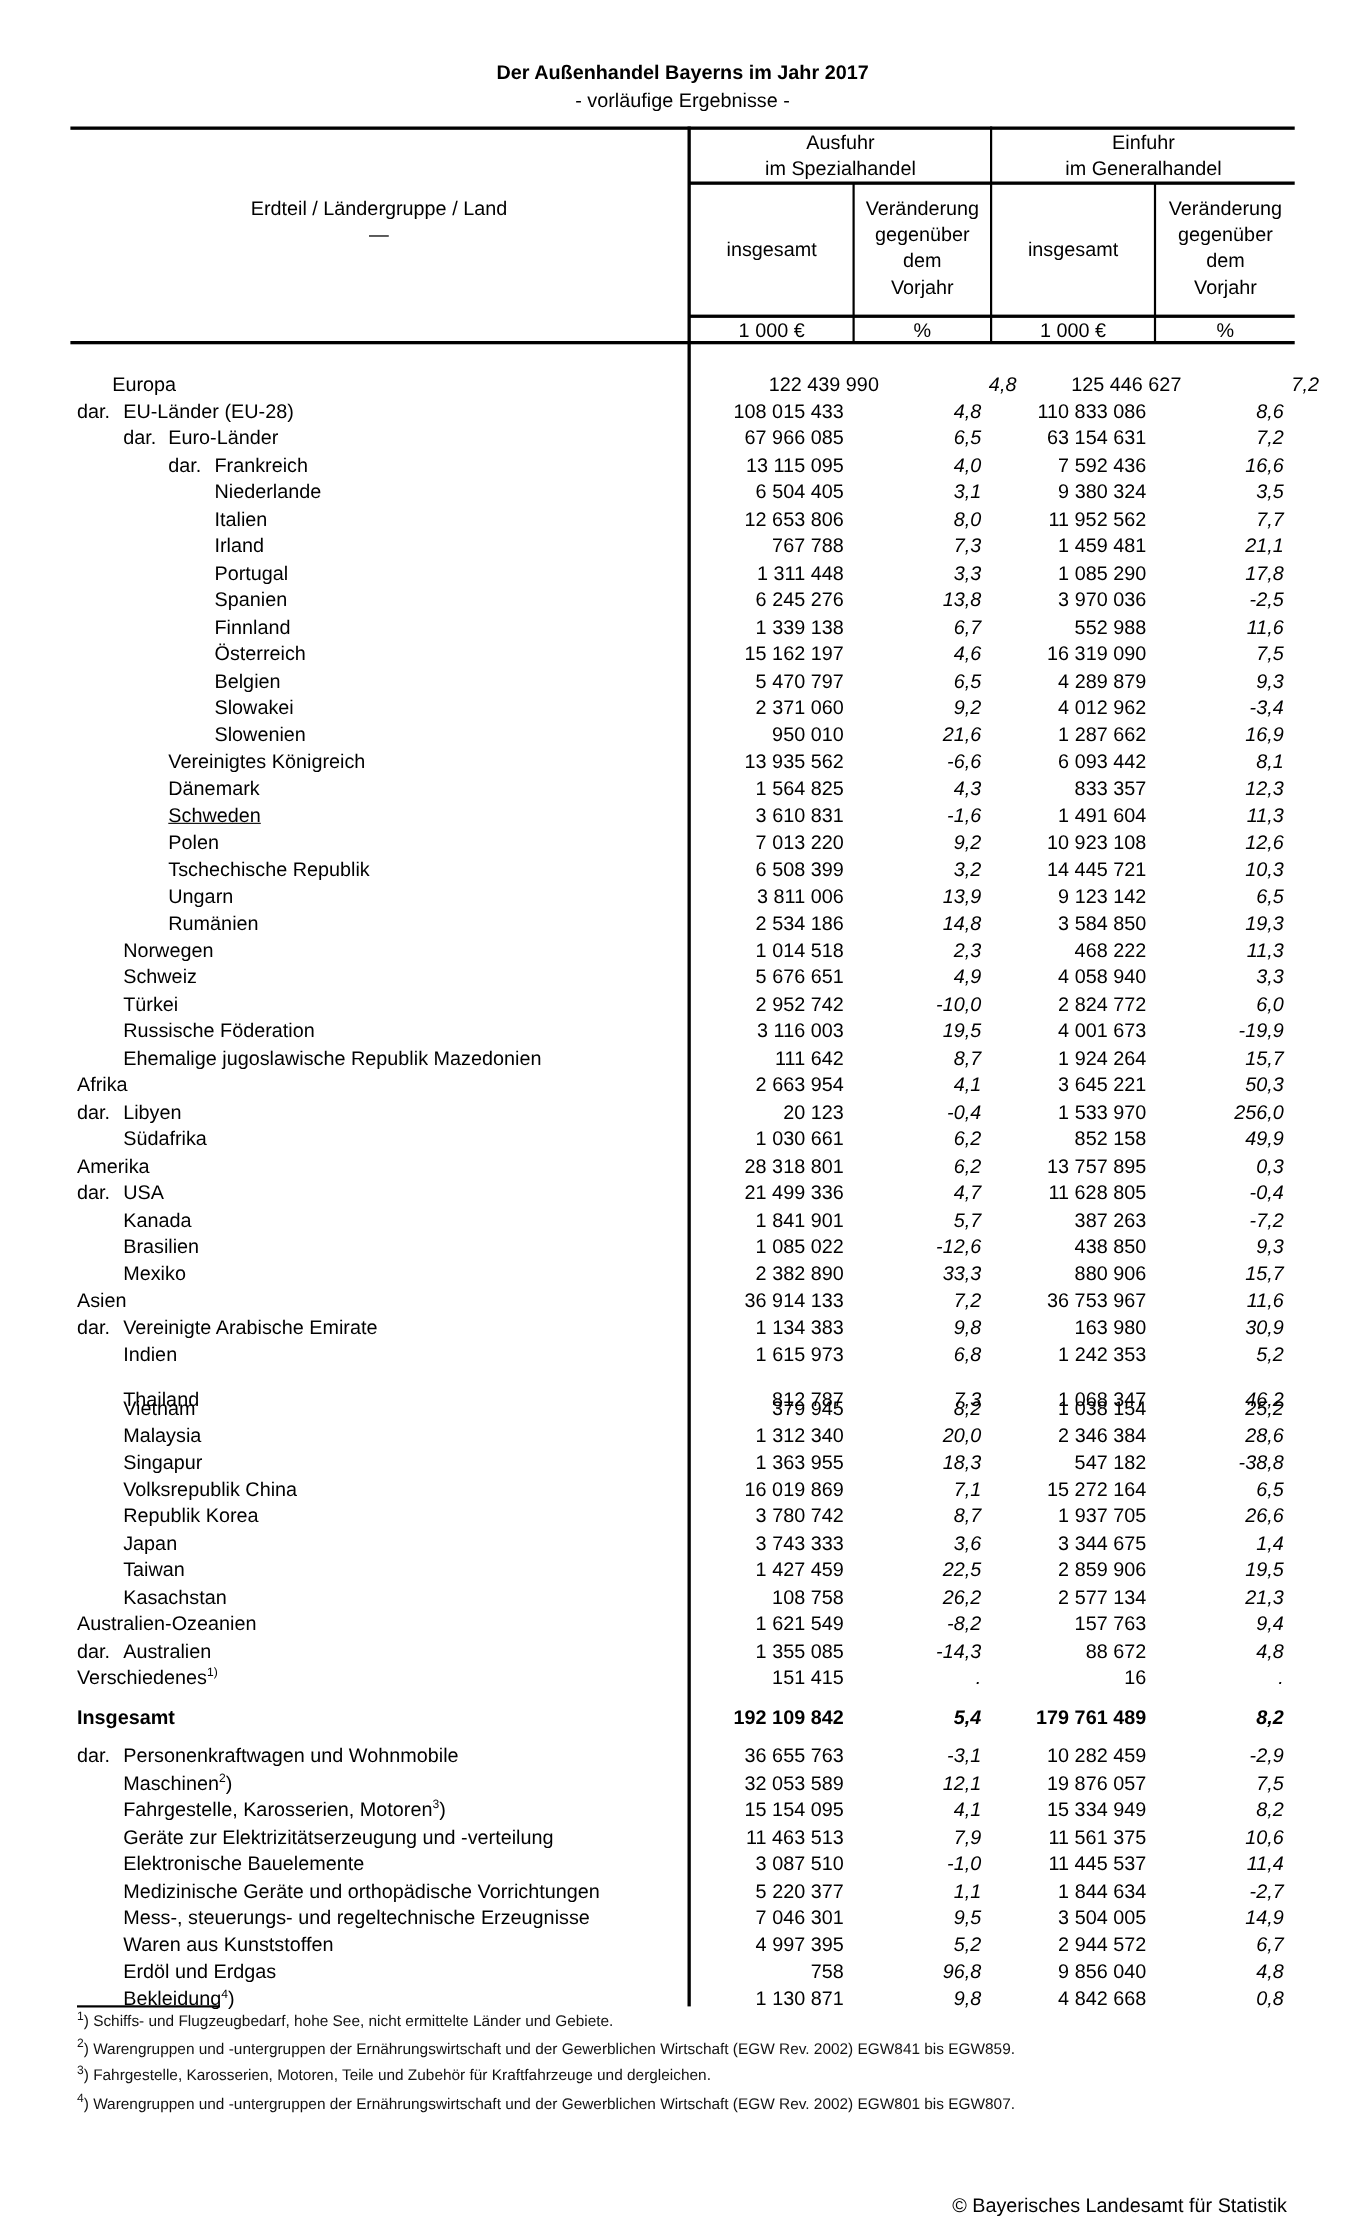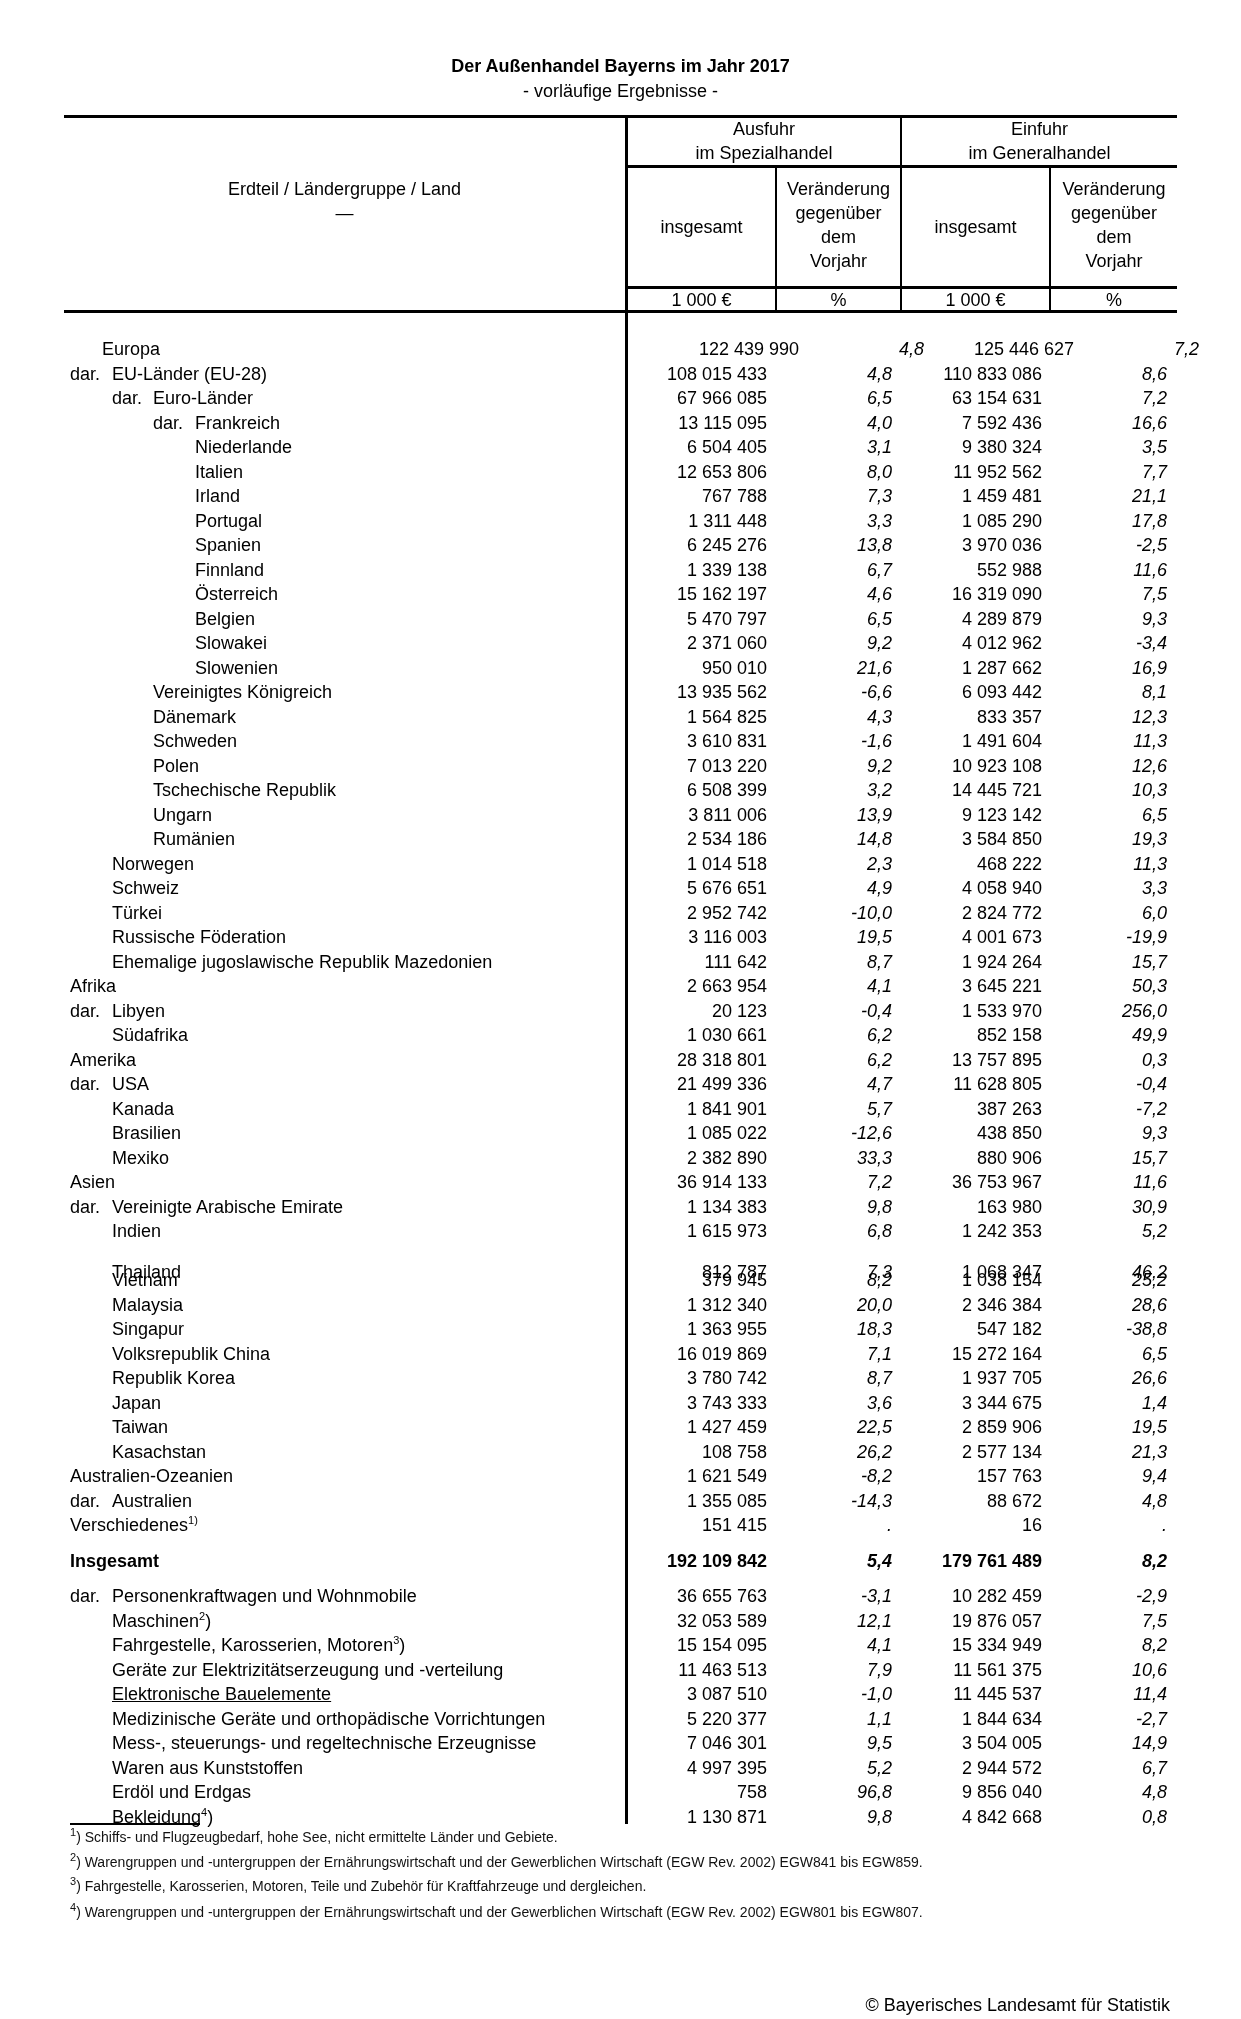--- a/index.html
+++ b/index.html
@@ -180,21 +180,21 @@
       <span class="pct c4">8,1</span>
     </div>
     <div class="row" style="top: 704.5px;">
       <span class="label" style="left: 153px;"><span>Dänemark</span></span>
       <span class="num c1">1 564 825</span>
       <span class="pct c2">4,3</span>
       <span class="num c3">833 357</span>
       <span class="pct c4">12,3</span>
     </div>
     <div class="row" style="top: 729px;">
-      <span class="label" style="left: 153px;"><span>Schweden</span></span>
+      <span class="label" style="left: 153px; text-decoration: underline;"><span>Schweden</span></span>
       <span class="num c1">3 610 831</span>
       <span class="pct c2">-1,6</span>
       <span class="num c3">1 491 604</span>
       <span class="pct c4">11,3</span>
     </div>
     <div class="row" style="top: 753.5px;">
       <span class="label" style="left: 153px;"><span>Polen</span></span>
       <span class="num c1">7 013 220</span>
       <span class="pct c2">9,2</span>
       <span class="num c3">10 923 108</span>
@@ -451,21 +451,21 @@
       <span class="pct c4">8,2</span>
     </div>
     <div class="row" style="top: 1657.5px;">
       <span class="label" style="left: 112px;"><span>Geräte zur Elektrizitätserzeugung und -verteilung</span></span>
       <span class="num c1">11 463 513</span>
       <span class="pct c2">7,9</span>
       <span class="num c3">11 561 375</span>
       <span class="pct c4">10,6</span>
     </div>
     <div class="row" style="top: 1682px;">
-      <span class="label" style="left: 112px; text-decoration: underline;"><span>Elektronische Bauelemente</span></span>
+      <span class="label" style="left: 112px;"><span>Elektronische Bauelemente</span></span>
       <span class="num c1">3 087 510</span>
       <span class="pct c2">-1,0</span>
       <span class="num c3">11 445 537</span>
       <span class="pct c4">11,4</span>
     </div>
     <div class="row" style="top: 1706.5px;">
       <span class="label" style="left: 112px;"><span>Medizinische Geräte und orthopädische Vorrichtungen</span></span>
       <span class="num c1">5 220 377</span>
       <span class="pct c2">1,1</span>
       <span class="num c3">1 844 634</span>

